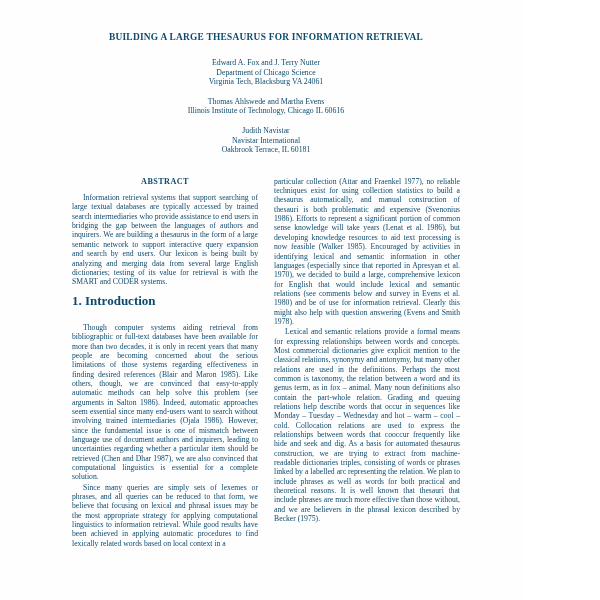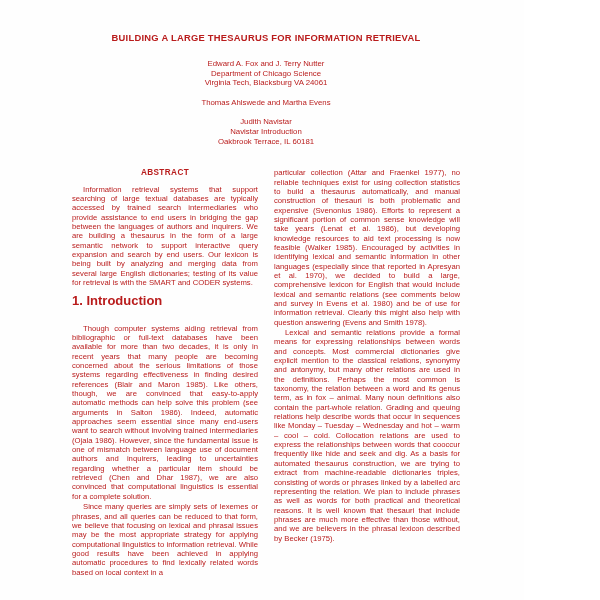--- a/index.html
+++ b/index.html
@@ -5,22 +5,22 @@
   html, body {
     margin: 0;
     padding: 0;
     background: #ffffff;
   }
   .page {
     position: relative;
     width: 524px;
     height: 600px;
     background: #fefefe;
-    font-family: Liberation Sans, sans-serif;
-    color: #b91c1c;
+    font-family: Liberation Serif, serif;
+    color: #0c4a6e;
     overflow: hidden;
     box-sizing: border-box;
   }
   .inner {
     box-sizing: border-box;
     padding: 32px 64px 8px 72px;
   }
   .title {
     text-align: center;
     font-weight: bold;
@@ -76,25 +76,26 @@
     <h1 class="title">BUILDING A LARGE THESAURUS FOR INFORMATION RETRIEVAL</h1>
 
     <div class="author-block">
       <span class="name">Edward A. Fox and J. Terry Nutter</span>
       <span class="dept">Department of Chicago Science</span>
       <span class="inst">Virginia Tech, Blacksburg VA 24061</span>
     </div>
 
     <div class="author-block">
       <span class="name">Thomas Ahlswede and Martha Evens</span>
+      <span class="inst">Illinois Institute of Technology, Chicago IL 60616</span>
     </div>
 
     <div class="author-block">
       <span class="name">Judith Navistar</span>
-      <span class="dept">Navistar Introduction</span>
+      <span class="dept">Navistar International</span>
       <span class="inst">Oakbrook Terrace, IL 60181</span>
     </div>
 
     <div class="columns">
 
       <div class="col">
         <div class="abstract-heading">ABSTRACT</div>
         <p class="para">Information retrieval systems that support searching of large textual databases are typically accessed by trained search intermediaries who provide assistance to end users in bridging the gap between the languages of authors and inquirers. We are building a thesaurus in the form of a large semantic network to support interactive query expansion and search by end users. Our lexicon is being built by analyzing and merging data from several large English dictionaries; testing of its value for retrieval is with the SMART and CODER systems.</p>
 
         <div class="section-heading">1. Introduction</div>

